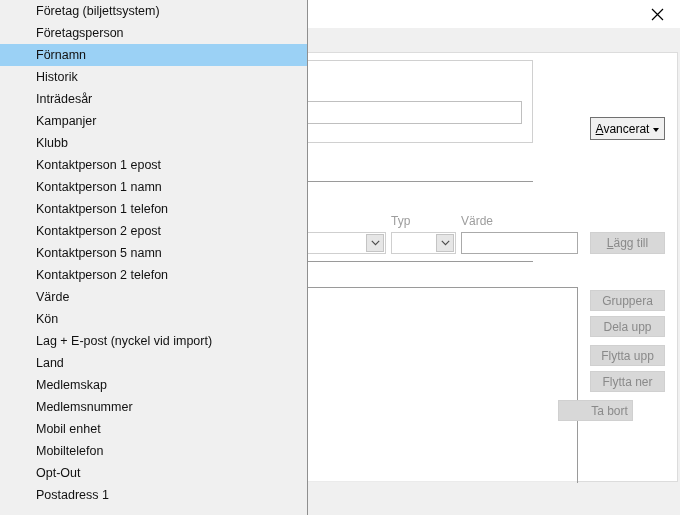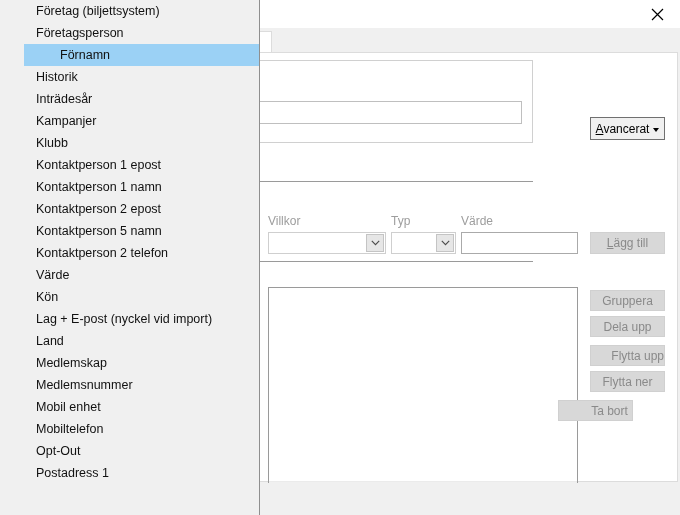--- a/index.html
+++ b/index.html
@@ -190,21 +190,21 @@
     box-sizing: border-box;
     font-family: "Liberation Sans", sans-serif;
     font-size: 12px;
     color: #8a8a8a;
     display: flex; align-items: center; justify-content: center;
     cursor: default;
   }
   #btn-add       { left: 587px; top: 179px; width: 75px; height: 22px; }
   #btn-group     { left: 587px; top: 237px; width: 75px; height: 21px; }
   #btn-split     { left: 587px; top: 263px; width: 75px; height: 21px; }
-  #btn-moveup    { left: 587px; top: 292px; width: 75px; height: 21px; justify-content: flex-end; }
+  #btn-moveup    { left: 587px; top: 292px; width: 75px; height: 21px; }
   #btn-movedown  { left: 587px; top: 318px; width: 75px; height: 21px; }
   #btn-remove    { left: 555px; top: 347px; width: 75px; height: 21px; padding-left: 28px; }
 
   
   #result-list {
     position: absolute;
     left: 265px; top: 234px;
     width: 310px; height: 213px;
     border: 1px solid #9a9a9a;
     box-sizing: border-box;
@@ -231,40 +231,39 @@
     position: absolute;
     left: 0; top: 455px;
     width: 680px; height: 60px;
     background: #f0f0f0;
   }
 
   
   #field-dropdown {
     position: absolute;
     left: 0; top: 0;
-    width: 260px; height: 515px;
+    width: 308px; height: 515px;
     background: #f0f0f0;
     border-right: 1px solid #8f8f8f;
     box-sizing: border-box;
     overflow: hidden;
     z-index: 50;
   }
   .dd-item {
     height: 22px;
     line-height: 22px;
     padding-left: 36px;
     font-size: 12.5px;
     color: #111111;
     white-space: nowrap;
     box-sizing: border-box;
     cursor: default;
   }
   .dd-item.selected {
     background: #9bd1f5;
-    margin-left: 24px;
   }
 </style>
 </head>
 <body>
 
 <div id="dialog-window">
 
   <div id="title-bar">
     <div id="close-button">
       <svg width="13" height="13" viewBox="0 0 13 13">
@@ -366,20 +365,21 @@
 <div id="field-dropdown">
     <div class="dd-item"><span>Företag (biljettsystem)</span></div>
     <div class="dd-item"><span>Företagsperson</span></div>
     <div class="dd-item selected"><span>Förnamn</span></div>
     <div class="dd-item"><span>Historik</span></div>
     <div class="dd-item"><span>Inträdesår</span></div>
     <div class="dd-item"><span>Kampanjer</span></div>
     <div class="dd-item"><span>Klubb</span></div>
     <div class="dd-item"><span>Kontaktperson 1 epost</span></div>
     <div class="dd-item"><span>Kontaktperson 1 namn</span></div>
+    <div class="dd-item"><span>Kontaktperson 1 telefon</span></div>
     <div class="dd-item"><span>Kontaktperson 2 epost</span></div>
     <div class="dd-item"><span>Kontaktperson 5 namn</span></div>
     <div class="dd-item"><span>Kontaktperson 2 telefon</span></div>
     <div class="dd-item"><span>Värde</span></div>
     <div class="dd-item"><span>Kön</span></div>
     <div class="dd-item"><span>Lag + E-post (nyckel vid import)</span></div>
     <div class="dd-item"><span>Land</span></div>
     <div class="dd-item"><span>Medlemskap</span></div>
     <div class="dd-item"><span>Medlemsnummer</span></div>
     <div class="dd-item"><span>Mobil enhet</span></div>

